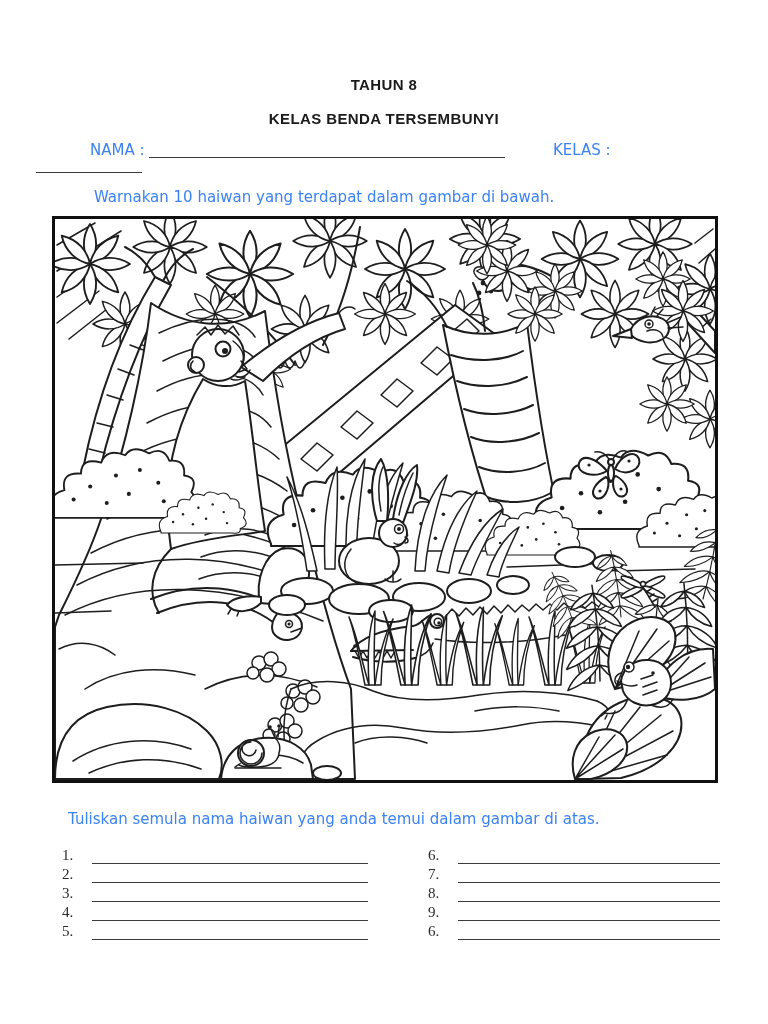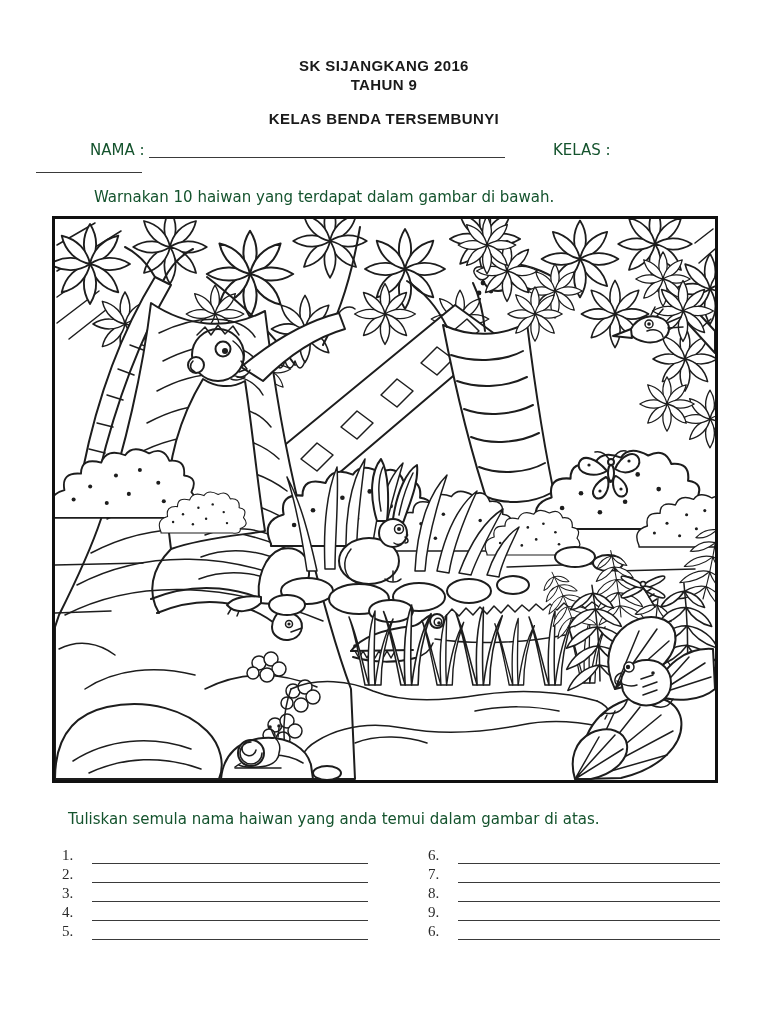--- a/index.html
+++ b/index.html
@@ -1,38 +1,37 @@
 <!DOCTYPE html>
 <html><head>
 <meta charset="utf-8">
 <style>
   html,body{margin:0;padding:0;background:#ffffff;}
   .page{position:relative;width:768px;height:1024px;background:#fff;font-family:"Liberation Sans",sans-serif;color:#1a1a1a;overflow:hidden;}
   .hdr{position:absolute;left:0;width:768px;text-align:center;font-weight:bold;font-size:15px;letter-spacing:.4px;}
   .hand{font-family:"DejaVu Sans",sans-serif;font-size:15px;color:#222;}
-  .lbl{position:absolute;font-size:15px;color:#14532d;font-family:"DejaVu Sans",sans-serif;}
+  .lbl{position:absolute;font-size:15px;color:#3b82f6;font-family:"DejaVu Sans",sans-serif;}
   .fill-line{position:absolute;border-bottom:1.6px solid #3a3a3a;}
   .frame{position:absolute;left:52px;top:216px;width:666px;height:567px;border:3px solid #101010;box-sizing:border-box;background:#fff;}
   .answers{position:absolute;}
   .ans-row{display:flex;align-items:flex-end;height:19px;}
   .ans-num{font-family:"Liberation Serif",serif;font-size:15px;color:#2a2a2a;width:30px;}
   .ans-line{border-bottom:1.6px solid #3a3a3a;height:15px;}
   
   .n{fill:none;stroke:#1d1d1d;stroke-width:2;stroke-linecap:round;stroke-linejoin:round}
   .w{fill:#ffffff;stroke:#1d1d1d;stroke-width:2;stroke-linecap:round;stroke-linejoin:round}
   .k{fill:#1d1d1d;stroke:none}
   .t{stroke-width:1.5}
 </style>
 </head>
 <body>
 
 <div class="page">
 
-  <div class="hdr" style="top:57px">SK SIJANGKANG 2016</div>
-  <div class="hdr" style="top:76px">TAHUN 9</div>
+  <div class="hdr" style="top:76px">TAHUN 8</div>
   <div class="hdr" style="top:110px">KELAS BENDA TERSEMBUNYI</div>
 
   <div class="lbl" style="left:90px;top:141px">NAMA :</div>
   <div class="fill-line" style="left:149px;top:142px;width:356px;height:15px"></div>
   <div class="lbl" style="left:553px;top:141px">KELAS :</div>
   <div class="fill-line" style="left:36px;top:159px;width:106px;height:13px"></div>
 
   <div class="lbl hand" style="left:94px;top:188px">Warnakan 10 haiwan yang terdapat dalam gambar di bawah.</div>
 
   <div class="frame">

